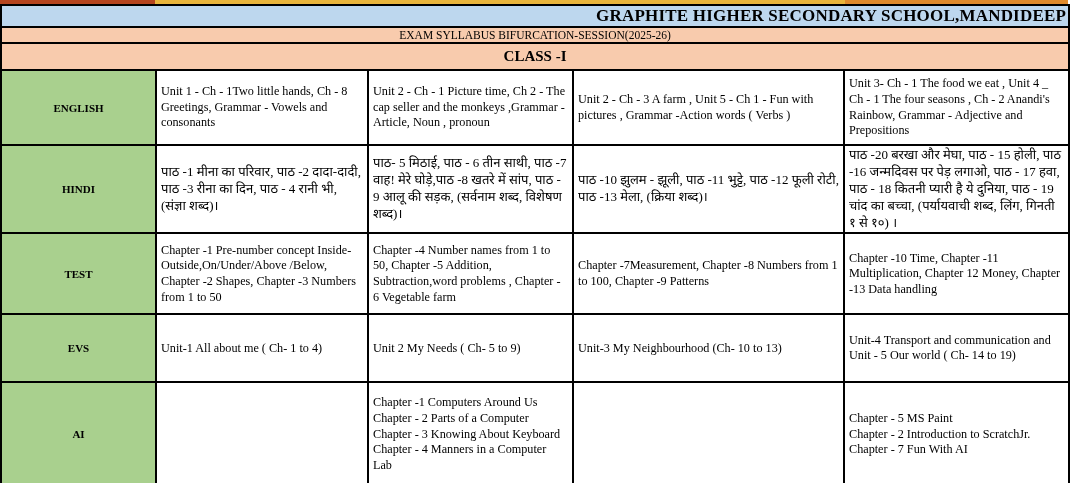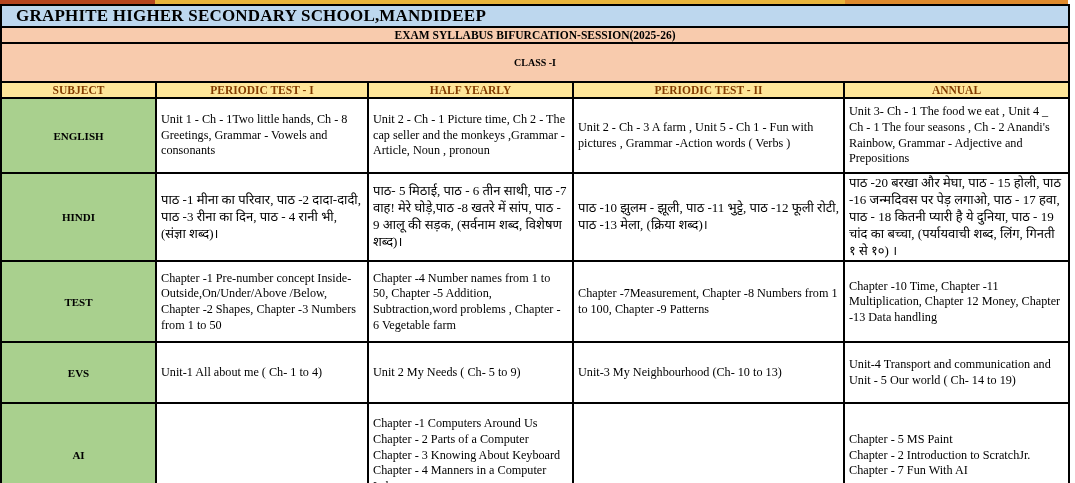--- a/index.html
+++ b/index.html
@@ -9,47 +9,47 @@
   }
   html,body{margin:0;padding:0;background:var(--page_bg);}
   body{width:1075px;height:483px;overflow:hidden;font-family:"Liberation Serif",serif;}
   .top-strip{
     width:1068px;height:4px;
     background:linear-gradient(to right,var(--strip_left) 0 155px,var(--strip_mid) 155px 845px,var(--strip_right) 845px 100%);
   }
   table{border-collapse:collapse;table-layout:fixed;width:1068px;}
   td,th{border:2px solid var(--border);padding:1px 4px;vertical-align:middle;overflow:hidden;}
   .row-title td{
-    background:var(--title_bg);text-align:left;font-weight:bold;font-size:17px;
-    letter-spacing:.2px;color:#000;height:20px;padding:0 14px;
+    background:var(--title_bg);text-align:right;font-weight:bold;font-size:17px;
+    letter-spacing:.2px;color:#000;height:20px;padding:0 2px;
   }
   .row-banner td{
-    background:var(--banner_bg);text-align:center;font-weight:bold;font-size:11.5px;
+    background:var(--banner_bg);text-align:center;font-weight:normal;font-size:11.5px;
     color:#000;height:14px;padding:0 8px;
   }
   .row-class td{
-    background:var(--banner_bg);text-align:center;font-weight:bold;font-size:10px;
-    color:#000;height:13px;padding:12px 2px;
+    background:var(--banner_bg);text-align:center;font-weight:bold;font-size:15px;
+    color:#000;height:13px;padding:4px 2px;
   }
   .row-colheads th{
     background:var(--header_bg);text-align:center;font-weight:bold;font-size:11.5px;
     color:var(--header_text);height:14px;padding:0 2px;
   }
   .subject-cell{
     background:var(--subject_bg);text-align:center;font-weight:bold;font-size:11px;color:#000;
   }
   .body-cell{
     background:#fff;font-size:12.2px;color:#000;line-height:1.28;
     white-space:pre-line;text-align:left;
   }
   .hindi .body-cell{font-size:13px;line-height:1.3;}
   tr.r-english{height:75px;}
   tr.r-hindi{height:88px;}
   tr.r-math{height:81px;}
-  tr.r-evs{height:61px;}
+  tr.r-evs{height:68px;}
   tr.r-ai{height:104px;}
 </style>
 </head>
 <body>
 
 <div class="top-strip"></div>
 
 <table>
   <colgroup>
     <col style="width:155px">
@@ -63,27 +63,20 @@
       <tr class="row-title">
     <td colspan="5">GRAPHITE HIGHER SECONDARY SCHOOL,MANDIDEEP</td>
   </tr>
   <tr class="row-banner">
     <td colspan="5">EXAM SYLLABUS BIFURCATION-SESSION(2025-26)</td>
   </tr>
   <tr class="row-class">
     <td colspan="5">CLASS -I</td>
   </tr>
 
-  <tr class="row-colheads">
-    <th>SUBJECT</th>
-    <th>PERIODIC TEST - I</th>
-    <th>HALF YEARLY</th>
-    <th>PERIODIC TEST - II</th>
-    <th>ANNUAL</th>
-  </tr>
 
   <tr class="r-english">
     <td class="subject-cell">ENGLISH</td>
     <td class="body-cell"> Unit 1 - Ch - 1Two little hands, Ch - 8 Greetings, Grammar - Vowels and consonants</td>
     <td class="body-cell">Unit 2 - Ch - 1 Picture time, Ch 2 - The cap seller and the monkeys ,Grammar -Article, Noun , pronoun</td>
     <td class="body-cell"> Unit 2 - Ch - 3 A farm ,  Unit 5 - Ch 1 - Fun with pictures , Grammar -Action words ( Verbs )</td>
     <td class="body-cell">Unit 3- Ch - 1 The food we eat , Unit 4 _ Ch - 1 The four seasons , Ch - 2 Anandi's Rainbow, Grammar -  Adjective and Prepositions</td>
   </tr>
 
   <tr class="r-hindi hindi">

